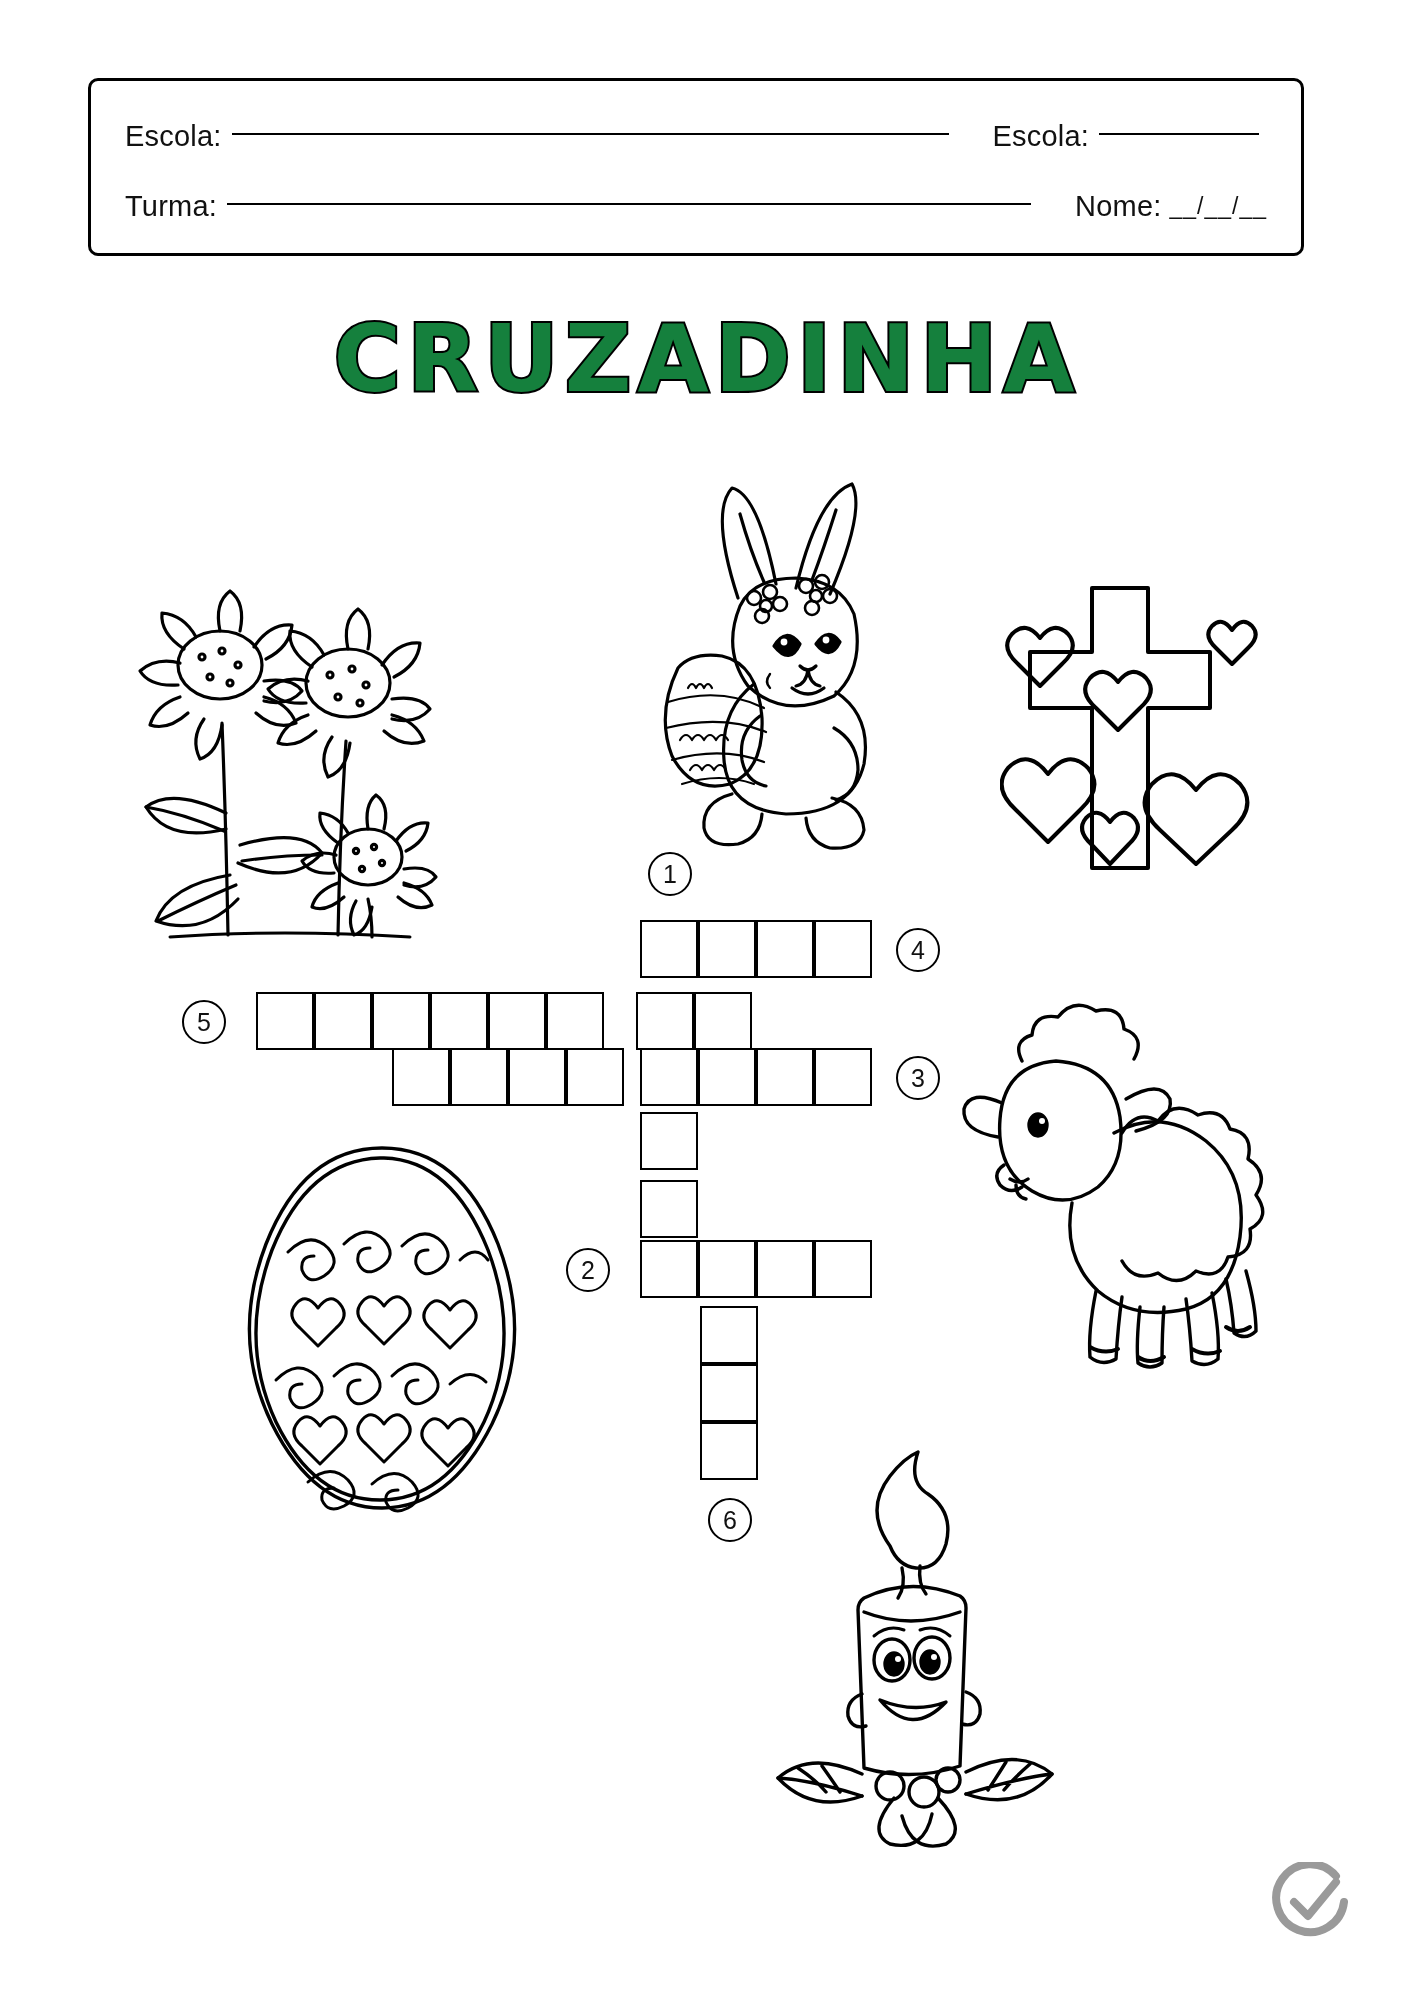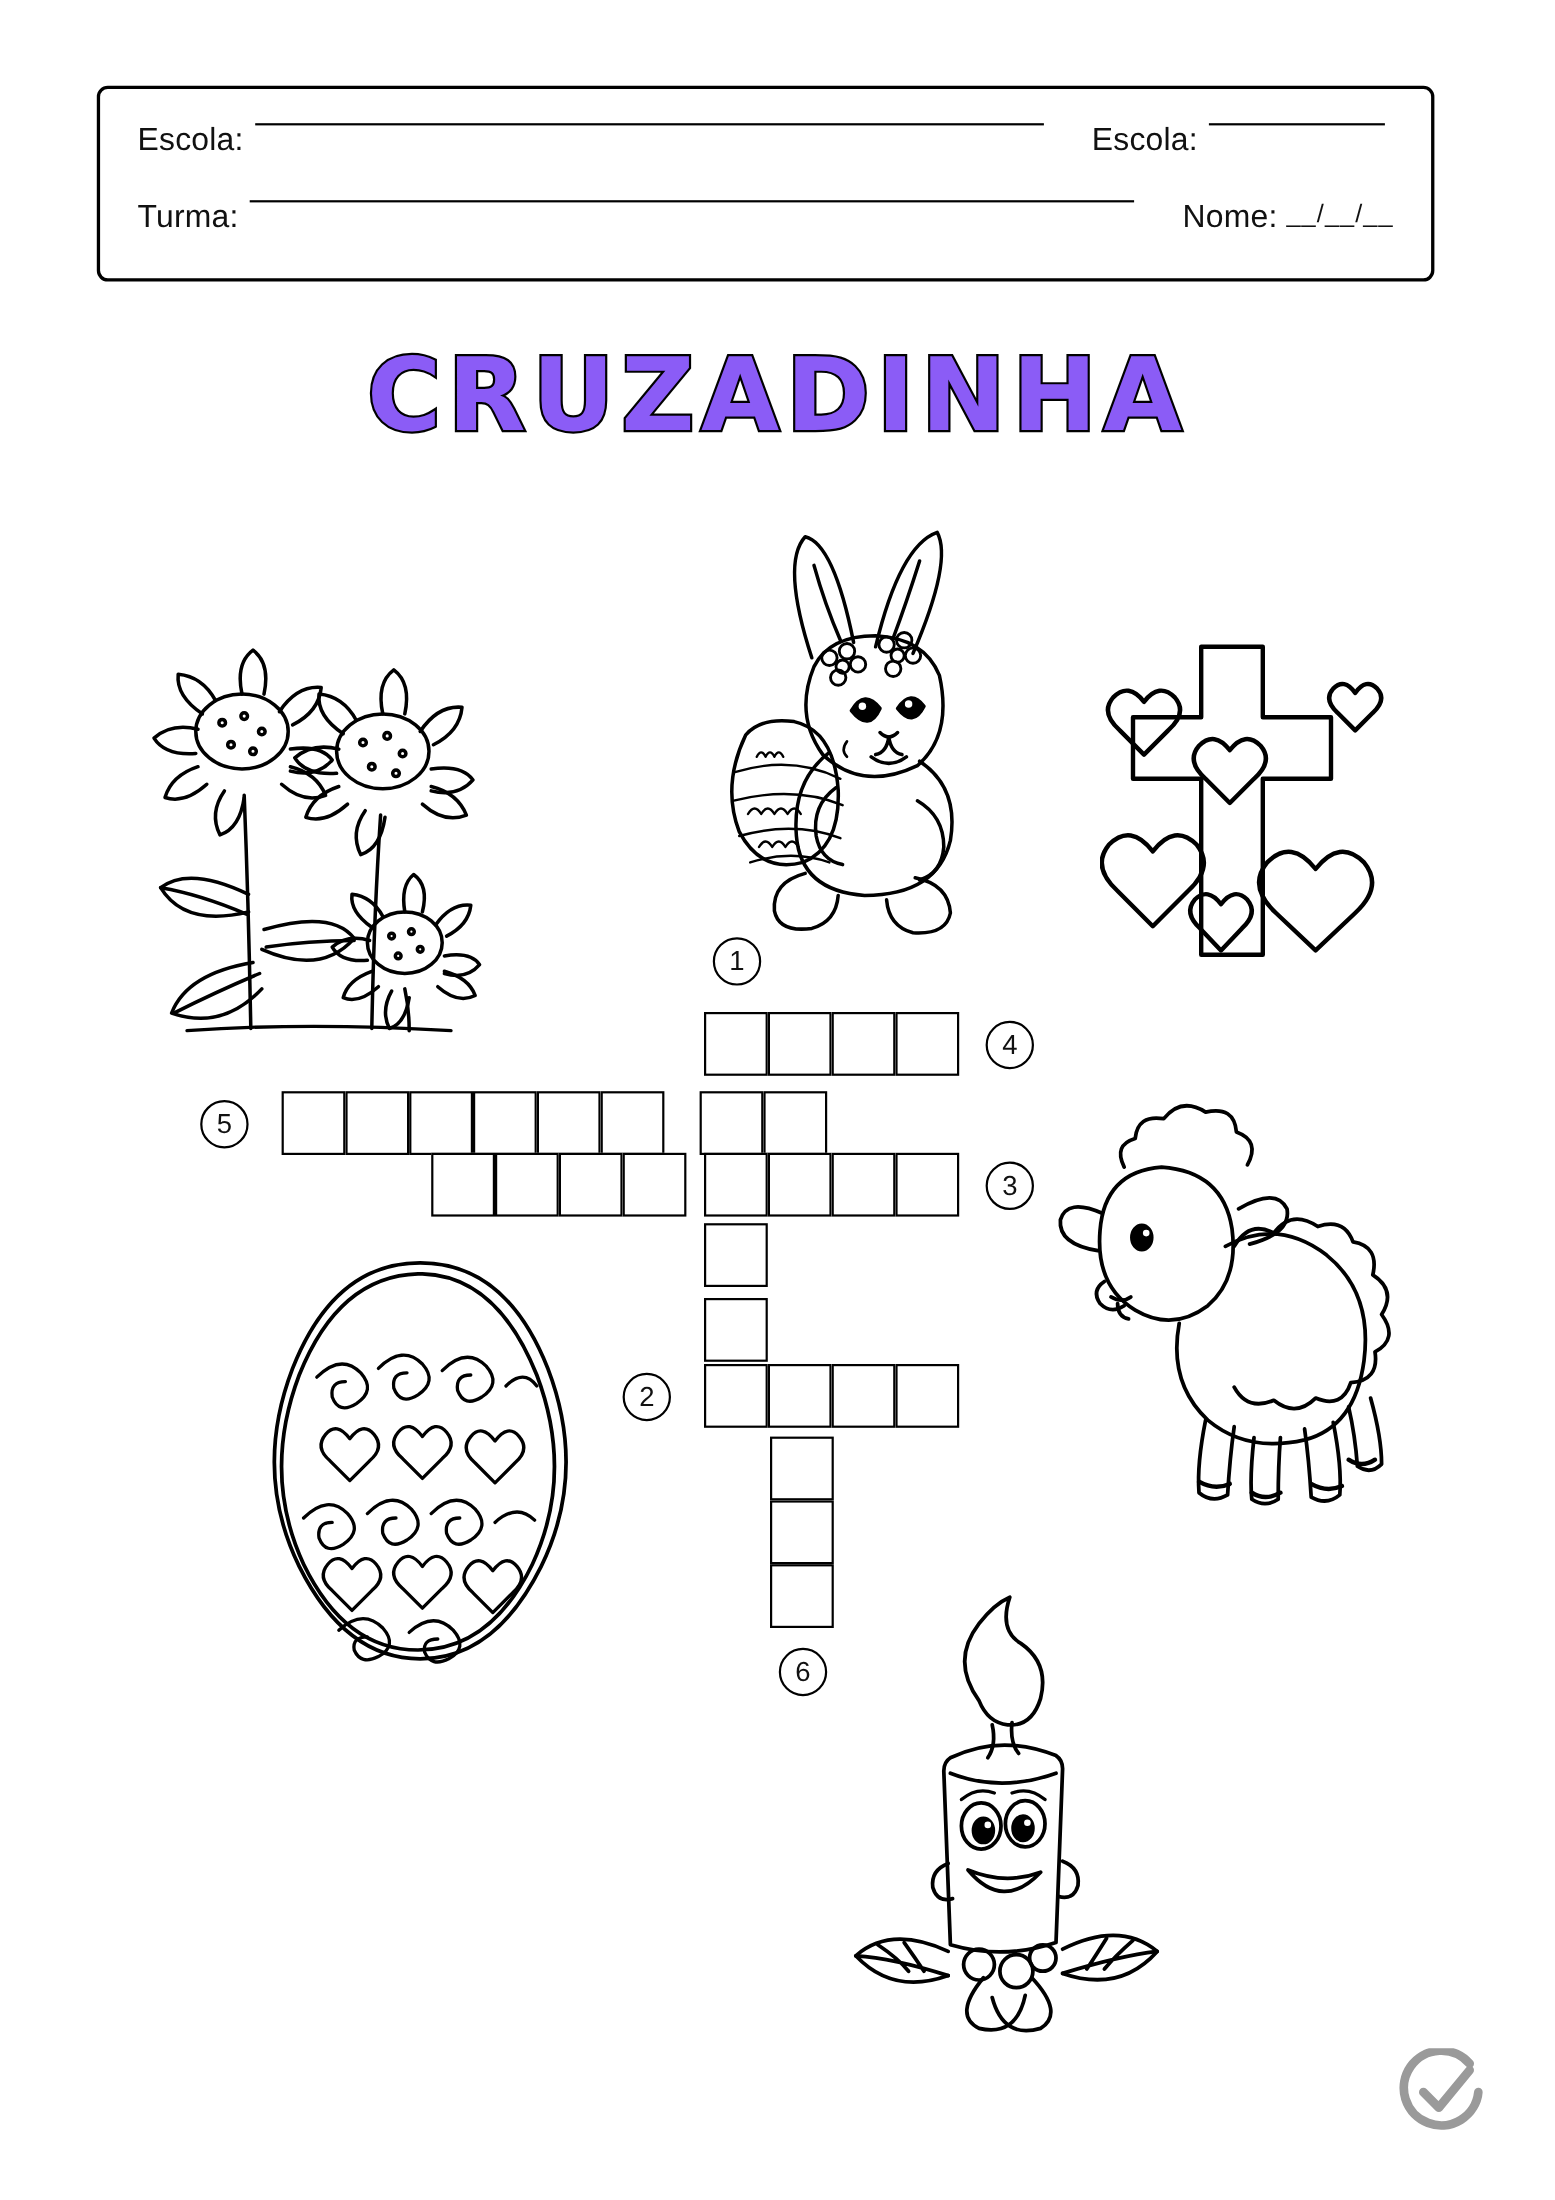--- a/index.html
+++ b/index.html
@@ -26,20 +26,21 @@
     border: 3px solid #000;
     border-radius: 10px;
     box-sizing: border-box;
   }
   .hdr-row {
     position: absolute;
     left: 0;
     width: 100%;
     height: 50px;
     display: flex;
+    align-items: center;
     box-sizing: border-box;
     padding: 0 34px;
   }
   .hdr-row.r1 { top: 30px; }
   .hdr-row.r2 { top: 100px; }
   .hdr-label {
     font-size: 29px;
     white-space: nowrap;
     letter-spacing: 0.2px;
   }
@@ -65,21 +66,21 @@
   .title {
     position: absolute;
     left: 0;
     top: 306px;
     width: 100%;
     text-align: center;
     font-family: "DejaVu Sans", sans-serif;
     font-weight: 700;
     font-size: 92px;
     letter-spacing: 6px;
-    color: #8b5cf6;
+    color: #15803d;
     -webkit-text-stroke: 4px #000;
     paint-order: stroke fill;
   }
 
   
   .pic {
     position: absolute;
   }
   .pic svg { display: block; }
 

